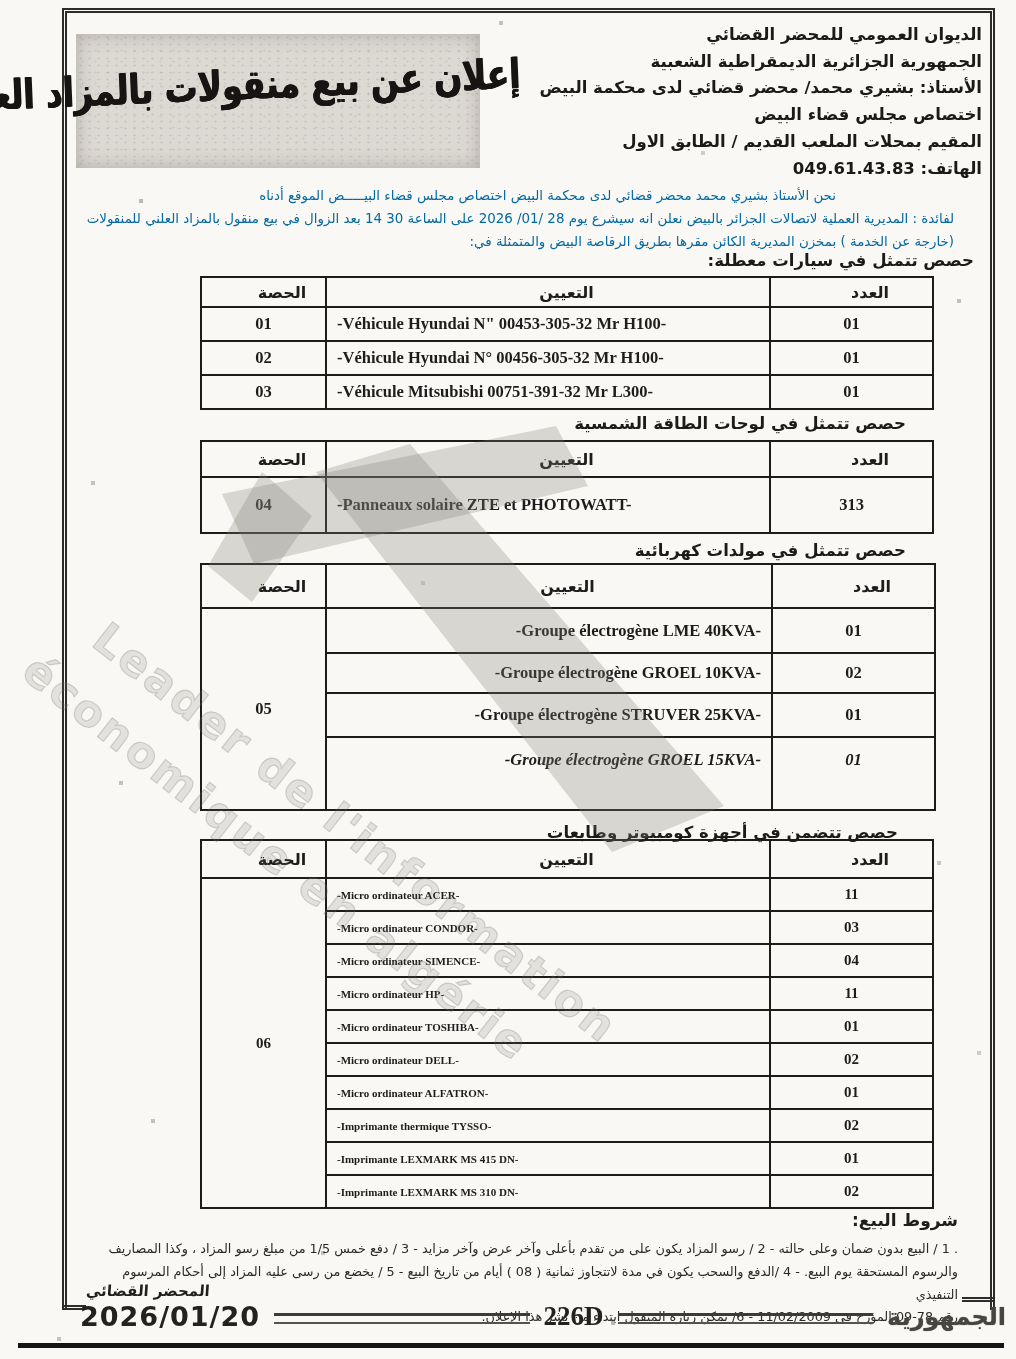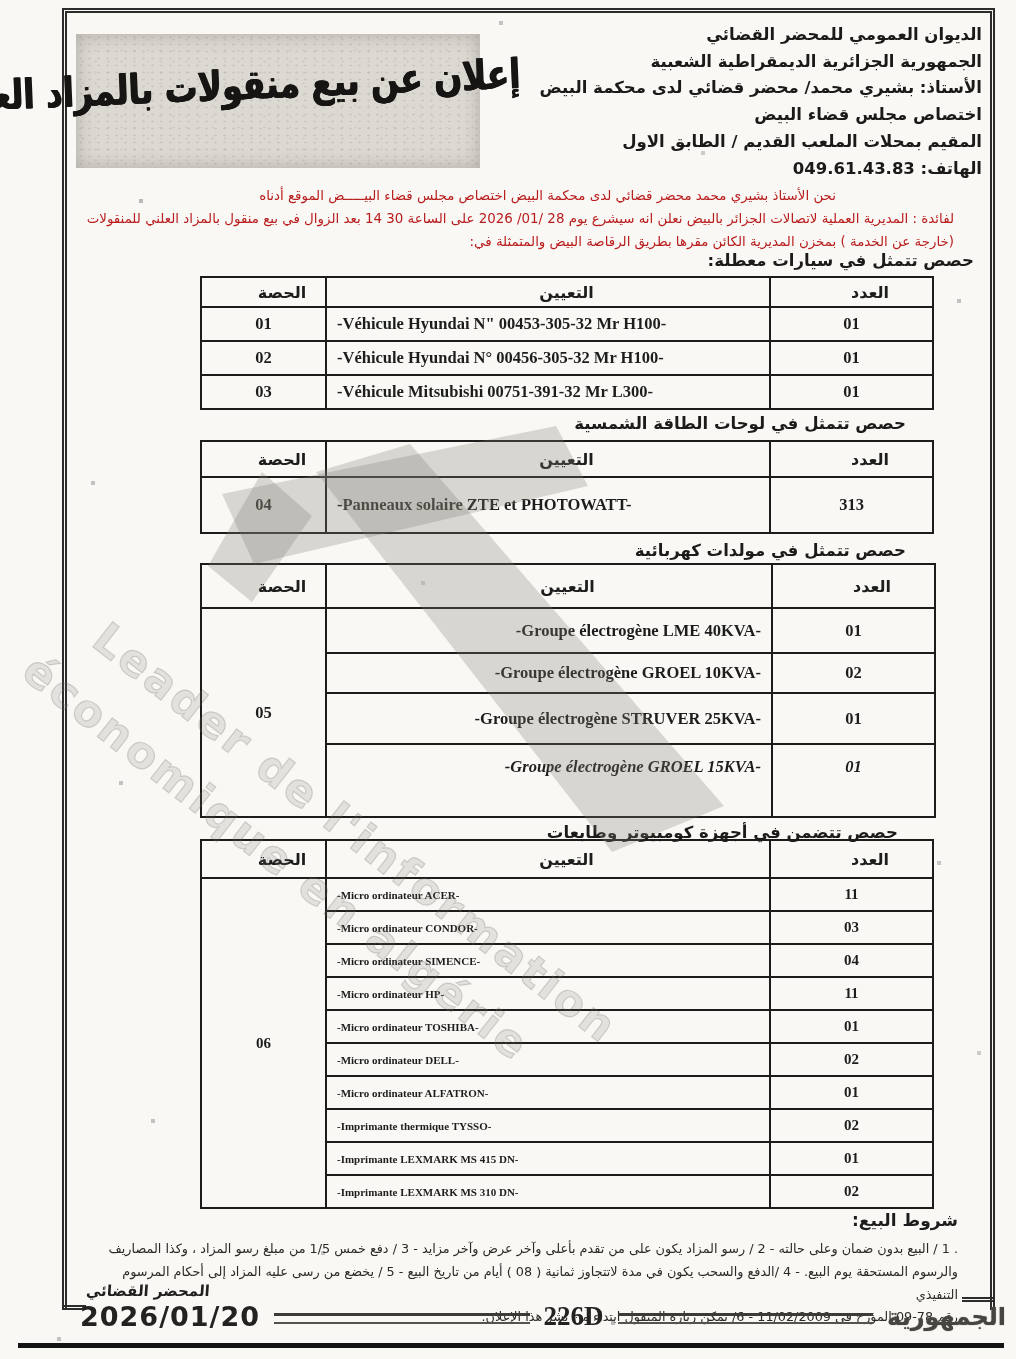--- a/index.html
+++ b/index.html
@@ -30,21 +30,21 @@
   .notice-title{position:absolute;left:74px;top:58px;width:496px;text-align:center;
      font-size:41px;font-weight:bold;white-space:nowrap;direction:rtl;color:#171513;
      transform:rotate(-2.4deg) scaleX(.80);transform-origin:50% 50%;
      text-shadow:1px 0 0 currentColor,-0.5px 0 0 currentColor;}
   
   .office-header{position:absolute;right:34px;top:22px;width:500px;direction:rtl;
      text-align:right;font-weight:bold;font-size:16.5px;line-height:1.62;color:#1b1a18;}
   .office-header .ln{white-space:nowrap;}
   
   .intro{position:absolute;right:62px;left:80px;top:184px;direction:rtl;text-align:right;
-     font-size:13.4px;line-height:1.72;color:#b91c1c;}
+     font-size:13.4px;line-height:1.72;color:#0369a1;}
   .intro .l1{margin-right:118px;}
   
   .sec-h{position:absolute;direction:rtl;font-weight:bold;font-size:16.5px;color:#1c1b19;white-space:nowrap;}
   
   .tbl{position:absolute;}
   table{border-collapse:collapse;table-layout:fixed;width:100%;}
   th,td{border:2px solid #1d1c1a;padding:0 10px;overflow:hidden;box-sizing:border-box;}
   th{font-family:"DejaVu Sans",sans-serif;font-weight:bold;font-size:16px;padding-left:47px;}
   .num{font-family:"Liberation Serif",serif;font-weight:bold;font-size:16.5px;text-align:center;}
   .fr{font-family:"Liberation Serif",serif;font-weight:bold;font-size:16.5px;direction:ltr;text-align:left;}
@@ -172,21 +172,21 @@
       </tr>
       <tr style="height:45px;">
         <td class="num" rowspan="4">05</td>
         <td class="fr fr-r">-Groupe électrogène LME 40KVA-</td>
         <td class="num">01</td>
       </tr>
       <tr style="height:40px;">
         <td class="fr fr-r">-Groupe électrogène GROEL 10KVA-</td>
         <td class="num">02</td>
       </tr>
-      <tr style="height:51px;">
+      <tr style="height:44px;">
         <td class="fr fr-r">-Groupe électrogène STRUVER 25KVA-</td>
         <td class="num">01</td>
       </tr>
       <tr style="height:73px;font-style:italic;">
         <td class="fr fr-r va-top">-Groupe électrogène GROEL 15KVA-</td>
         <td class="num va-top">01</td>
       </tr>
     </tbody>
       </table>
   </div>

